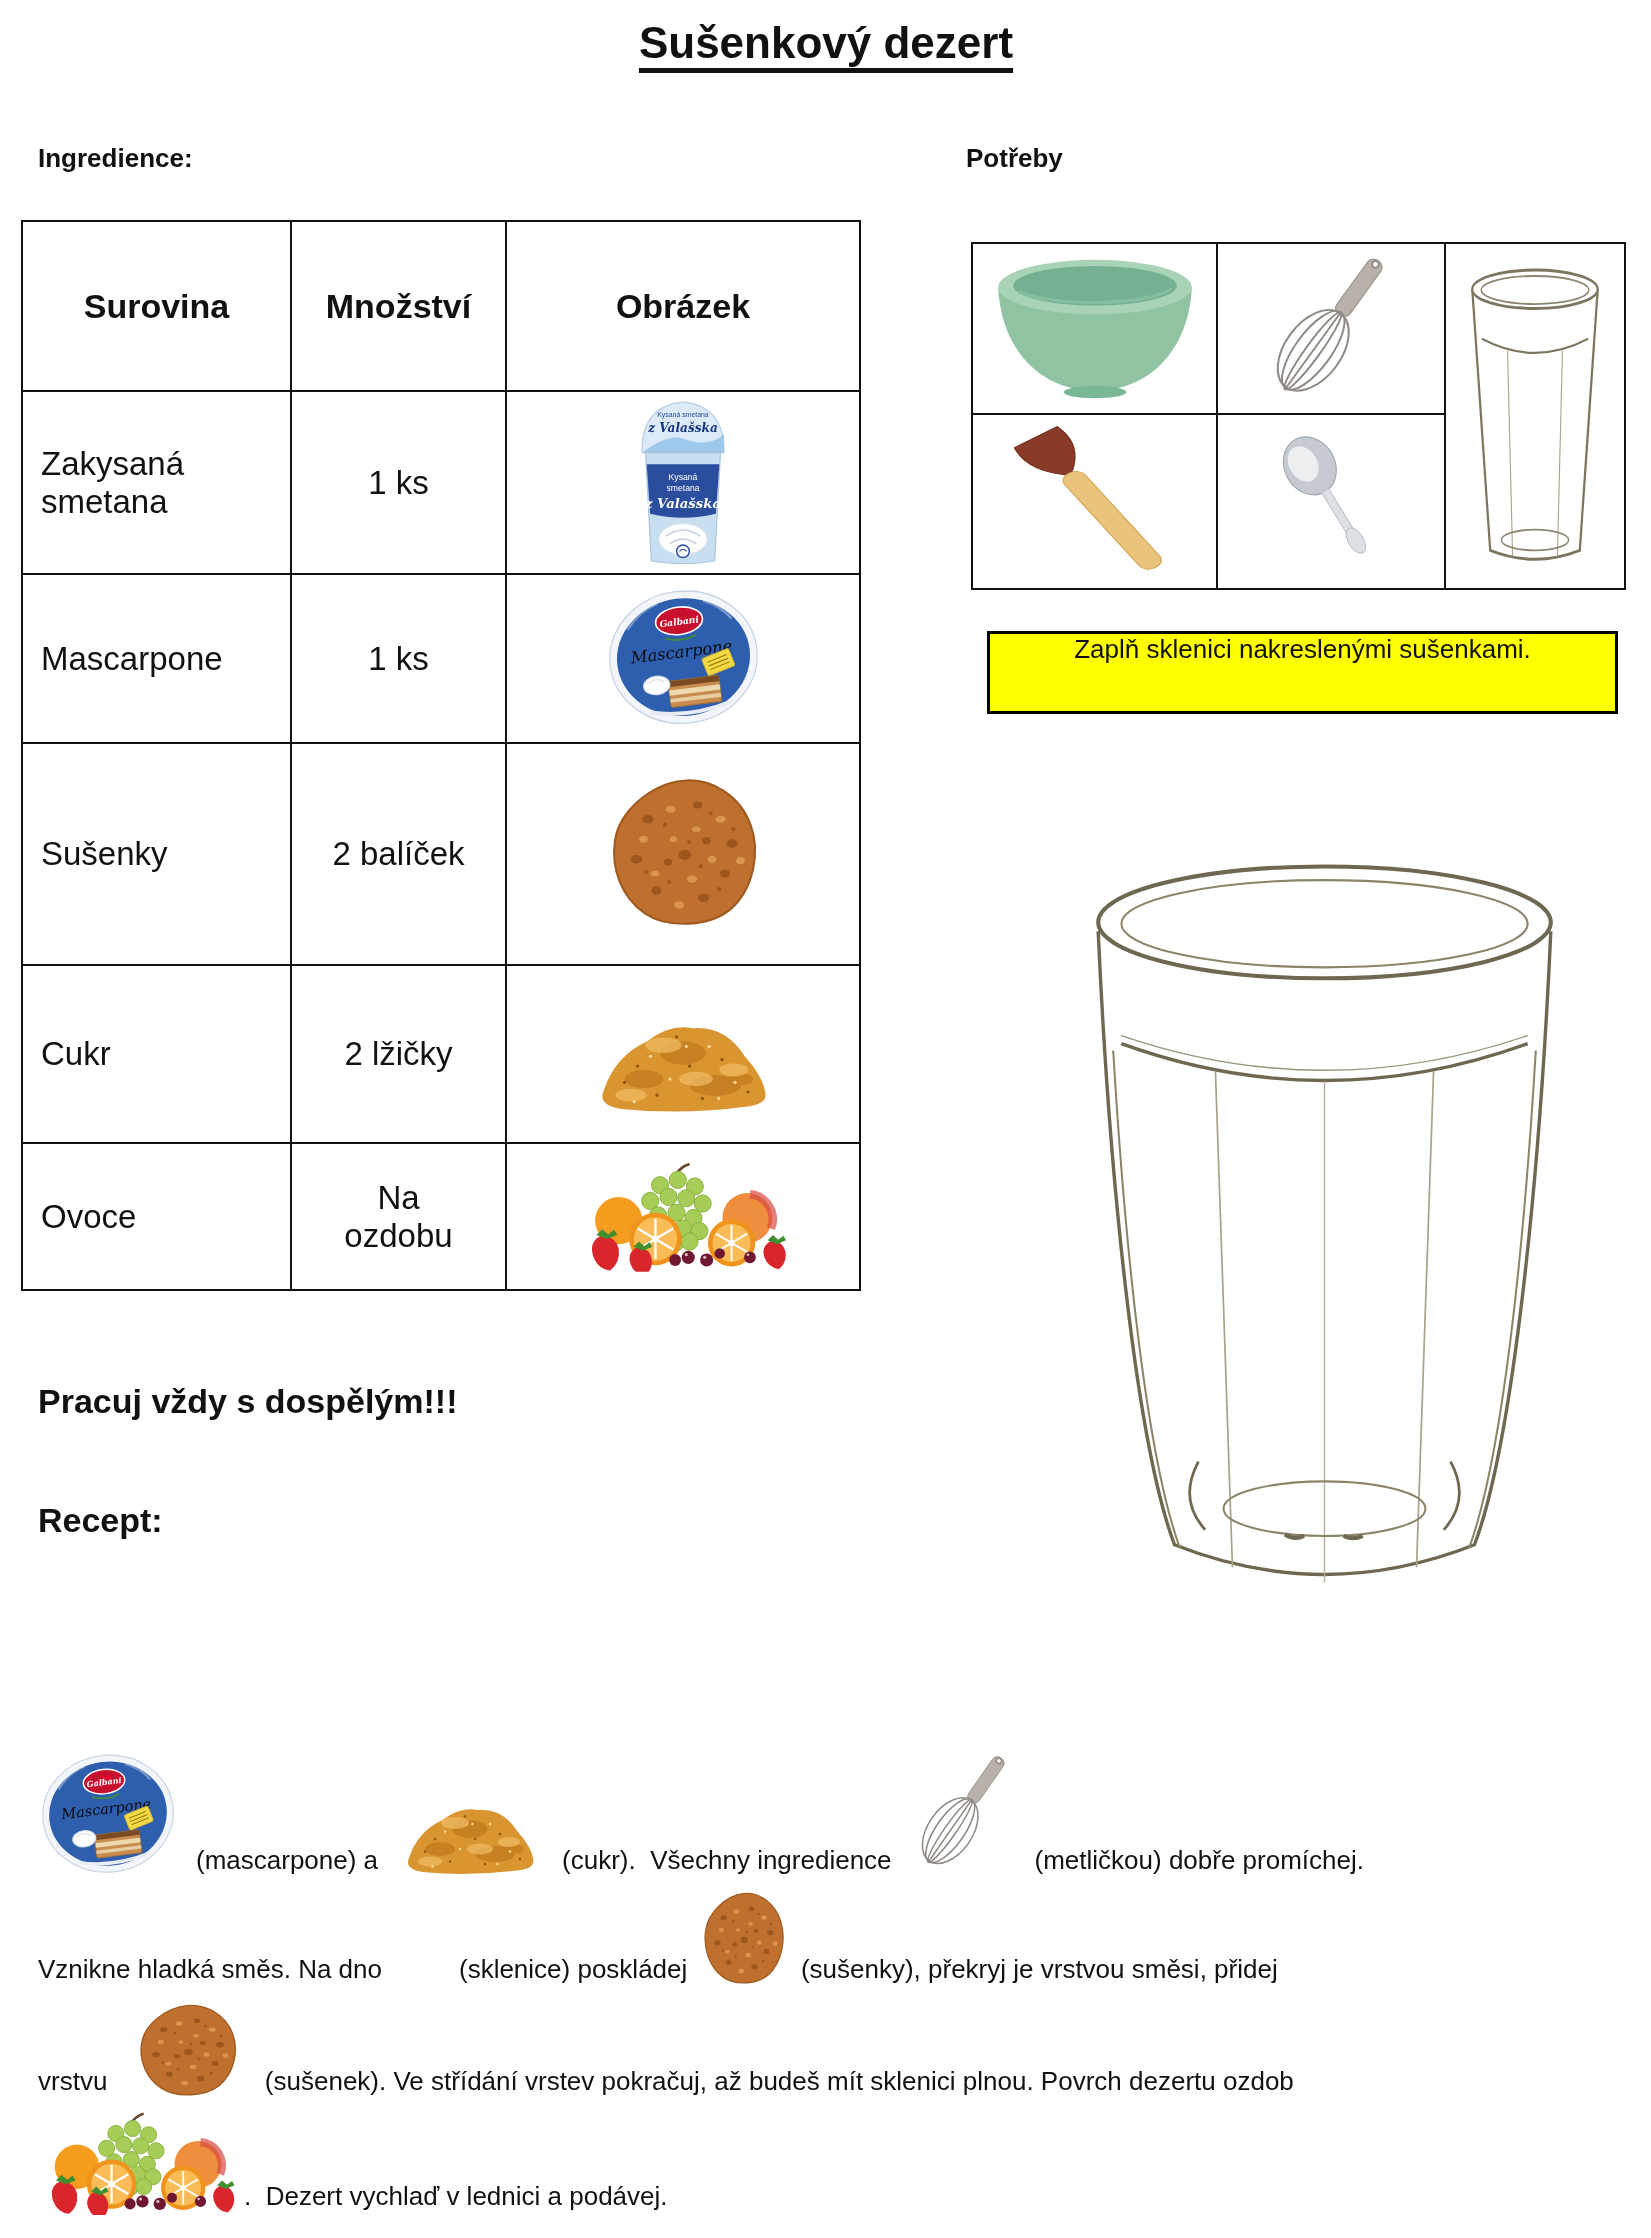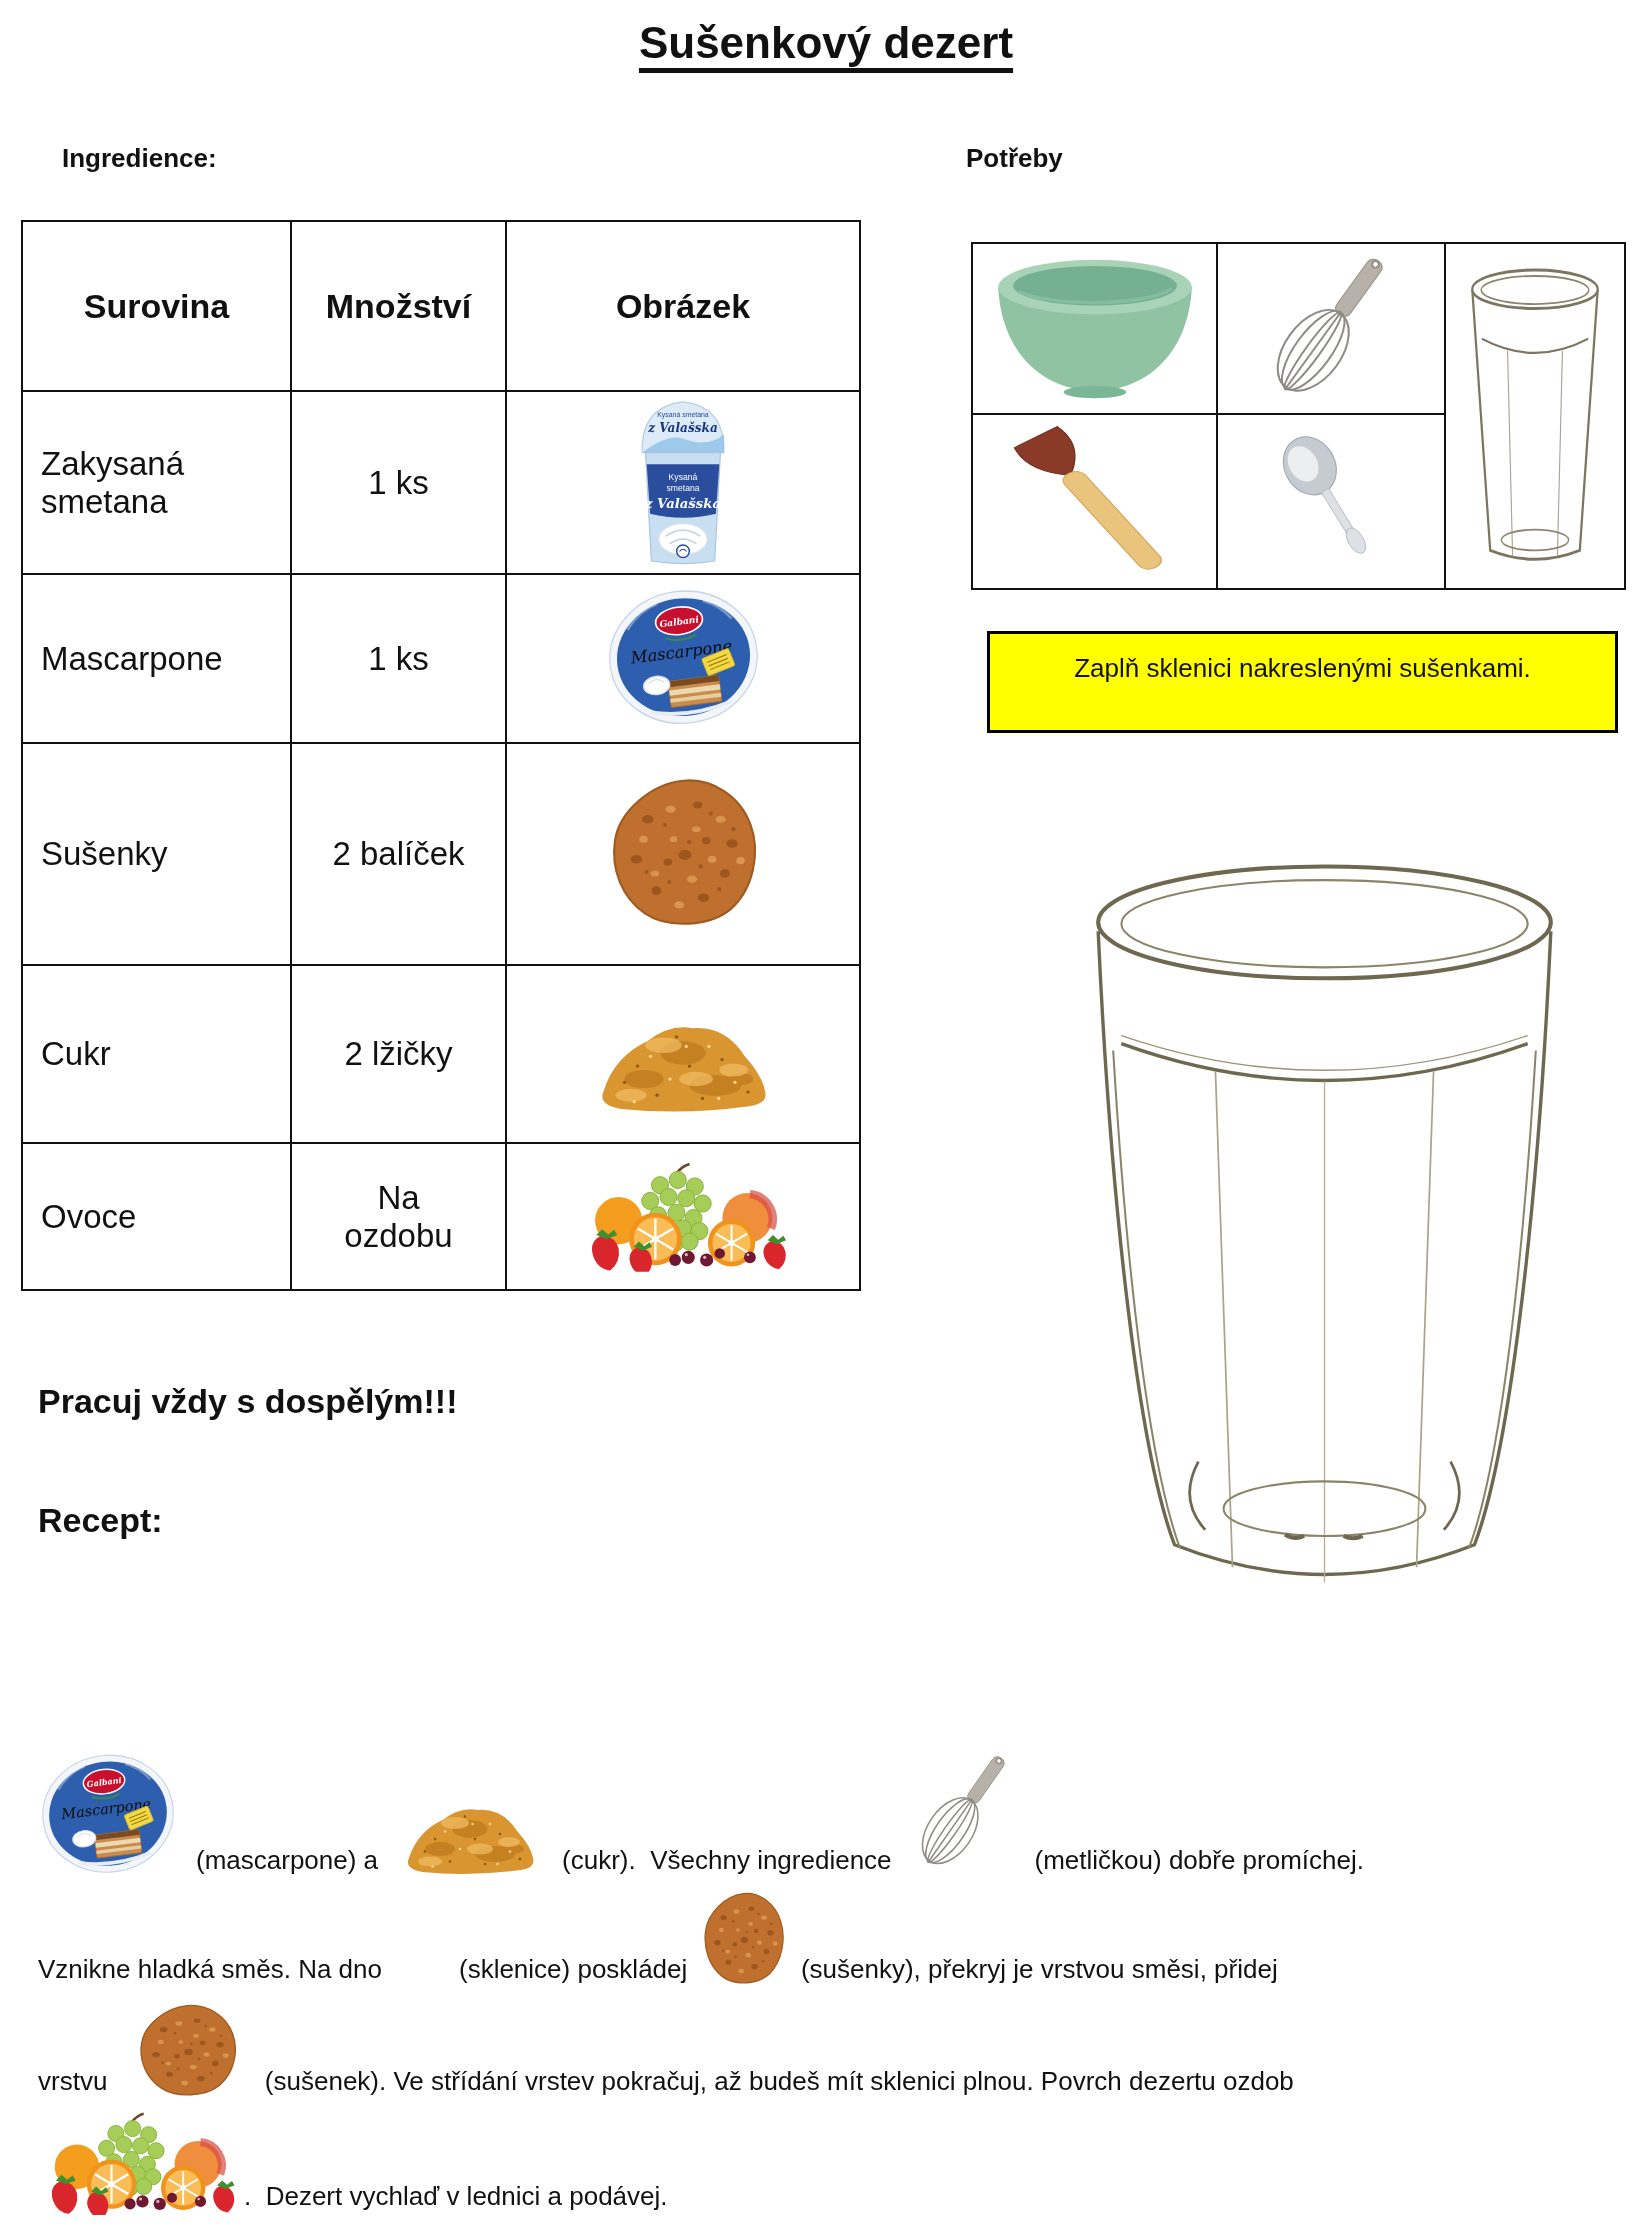--- a/index.html
+++ b/index.html
@@ -2,38 +2,38 @@
 <html style="font-size:11.2px"><head>
 <meta charset="utf-8">
 <style>
   html,body{margin:0;padding:0;background:#fff;}
   .page{position:relative;width:1652px;height:2239px;background:#ffffff;overflow:hidden;
         font-family:"Liberation Sans",sans-serif;color:#111;}
   .title{position:absolute;top:18px;left:0;width:100%;text-align:center;
          font-size:44px;font-weight:bold;}
   .title span{text-decoration:underline;text-decoration-thickness:4.9px;text-underline-offset:9.8px;}
   .small-head{position:absolute;font-size:26px;font-weight:bold;}
-  .lbl-ingredience{left:38px;top:143px;margin-left:24px;}
+  .lbl-ingredience{left:38px;top:143px;}
   .lbl-potreby{left:966px;top:143px;}
 
   table.ingredients{position:absolute;left:21px;top:220px;width:838px;
         border-collapse:collapse;table-layout:fixed;}
   table.ingredients td,table.ingredients th{border:2.8px solid #111;vertical-align:middle;margin-top:12px;}
   table.ingredients th{font-size:34px;font-weight:bold;text-align:center;height:166px;}
   td.ing-name{font-size:33px;text-align:left;padding-left:18px;}
   td.ing-qty{font-size:33px;text-align:center;white-space:pre-line;}
   td.ing-img{text-align:center;}
 
   table.tools{position:absolute;left:971px;top:242px;width:653px;
         border-collapse:collapse;table-layout:fixed;}
   table.tools td{border:2.8px solid #111;text-align:center;vertical-align:middle;}
 
   .note{position:absolute;left:987px;top:631px;width:625px;height:77px;
         background:#ffff00;border:3.5px solid #000;display:flex;justify-content:center;
-        align-items:flex-start;padding-top:19px;font-size:26px;}
+        align-items:flex-start;font-size:26px;}
 
   .big-glass{position:absolute;left:1045px;top:838px;}
 
   .warning{position:absolute;left:38px;top:1382px;font-size:34px;font-weight:bold;}
   .recept{position:absolute;left:38px;top:1501px;font-size:34px;font-weight:bold;}
 
   .rline{position:absolute;left:38px;display:flex;align-items:flex-end;font-size:26px;}
   .rline span{padding-bottom:3.5px;white-space:pre;}
   .rline svg{display:block;}
   .line1{top:1504px;height:215px;}

